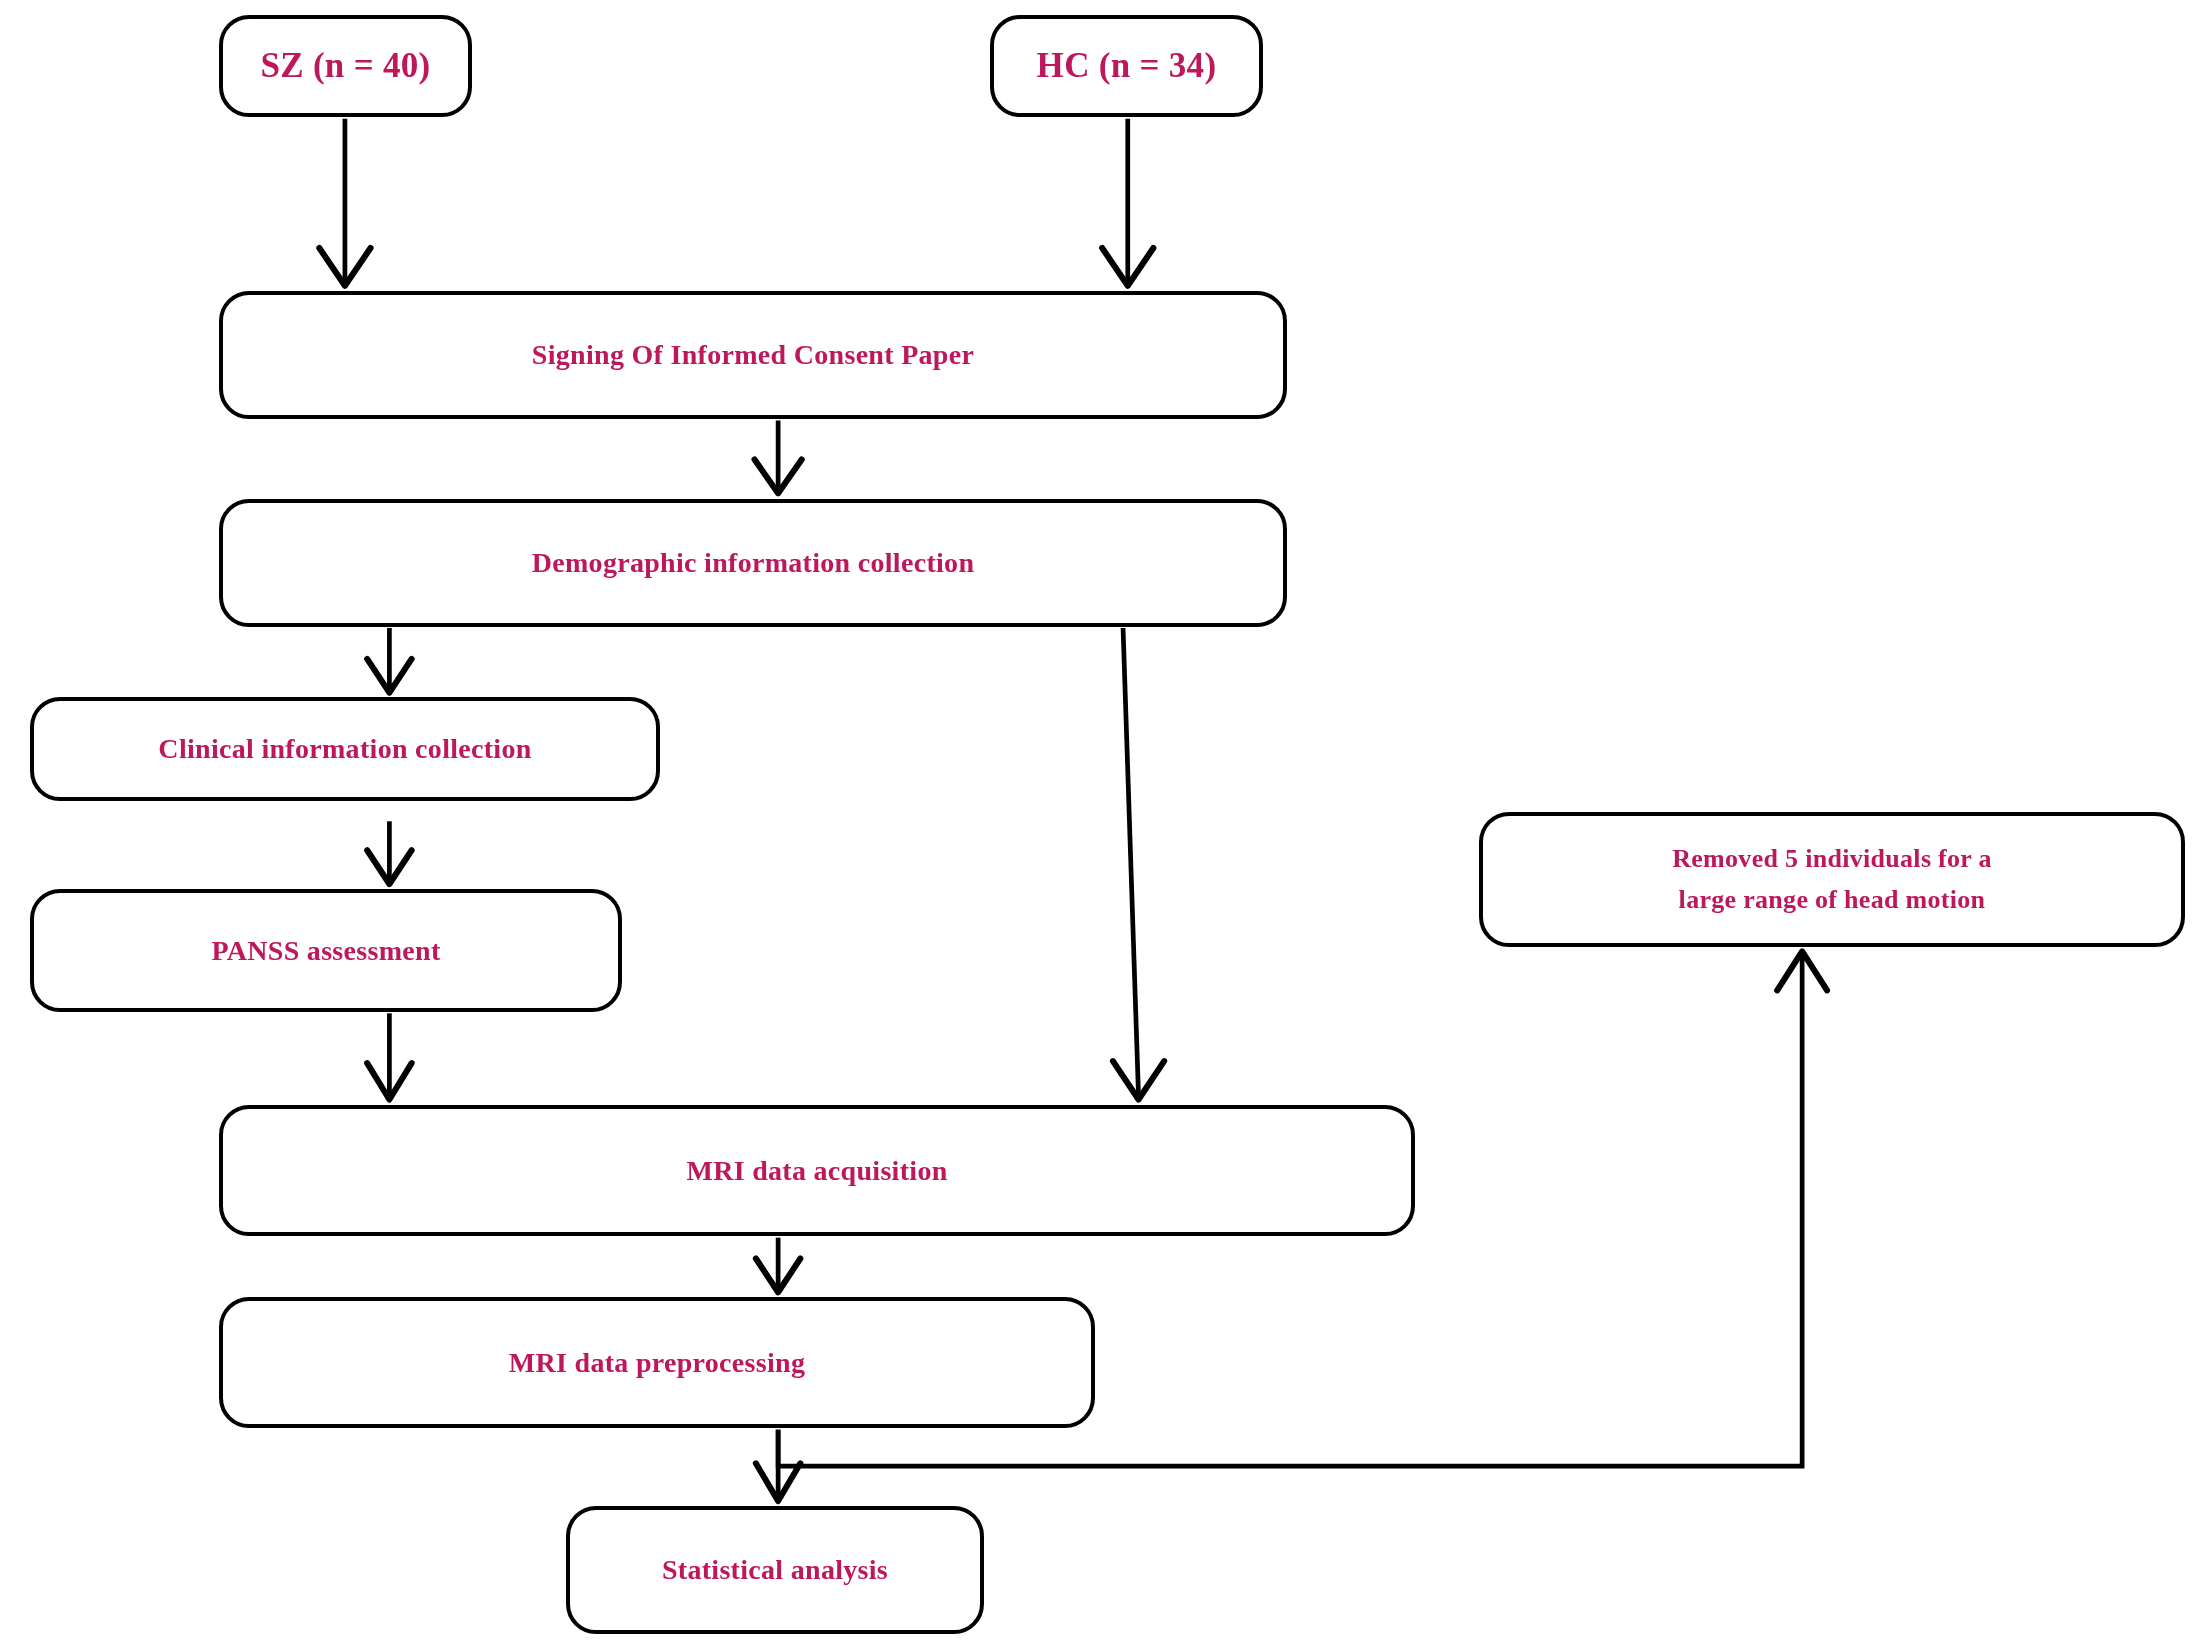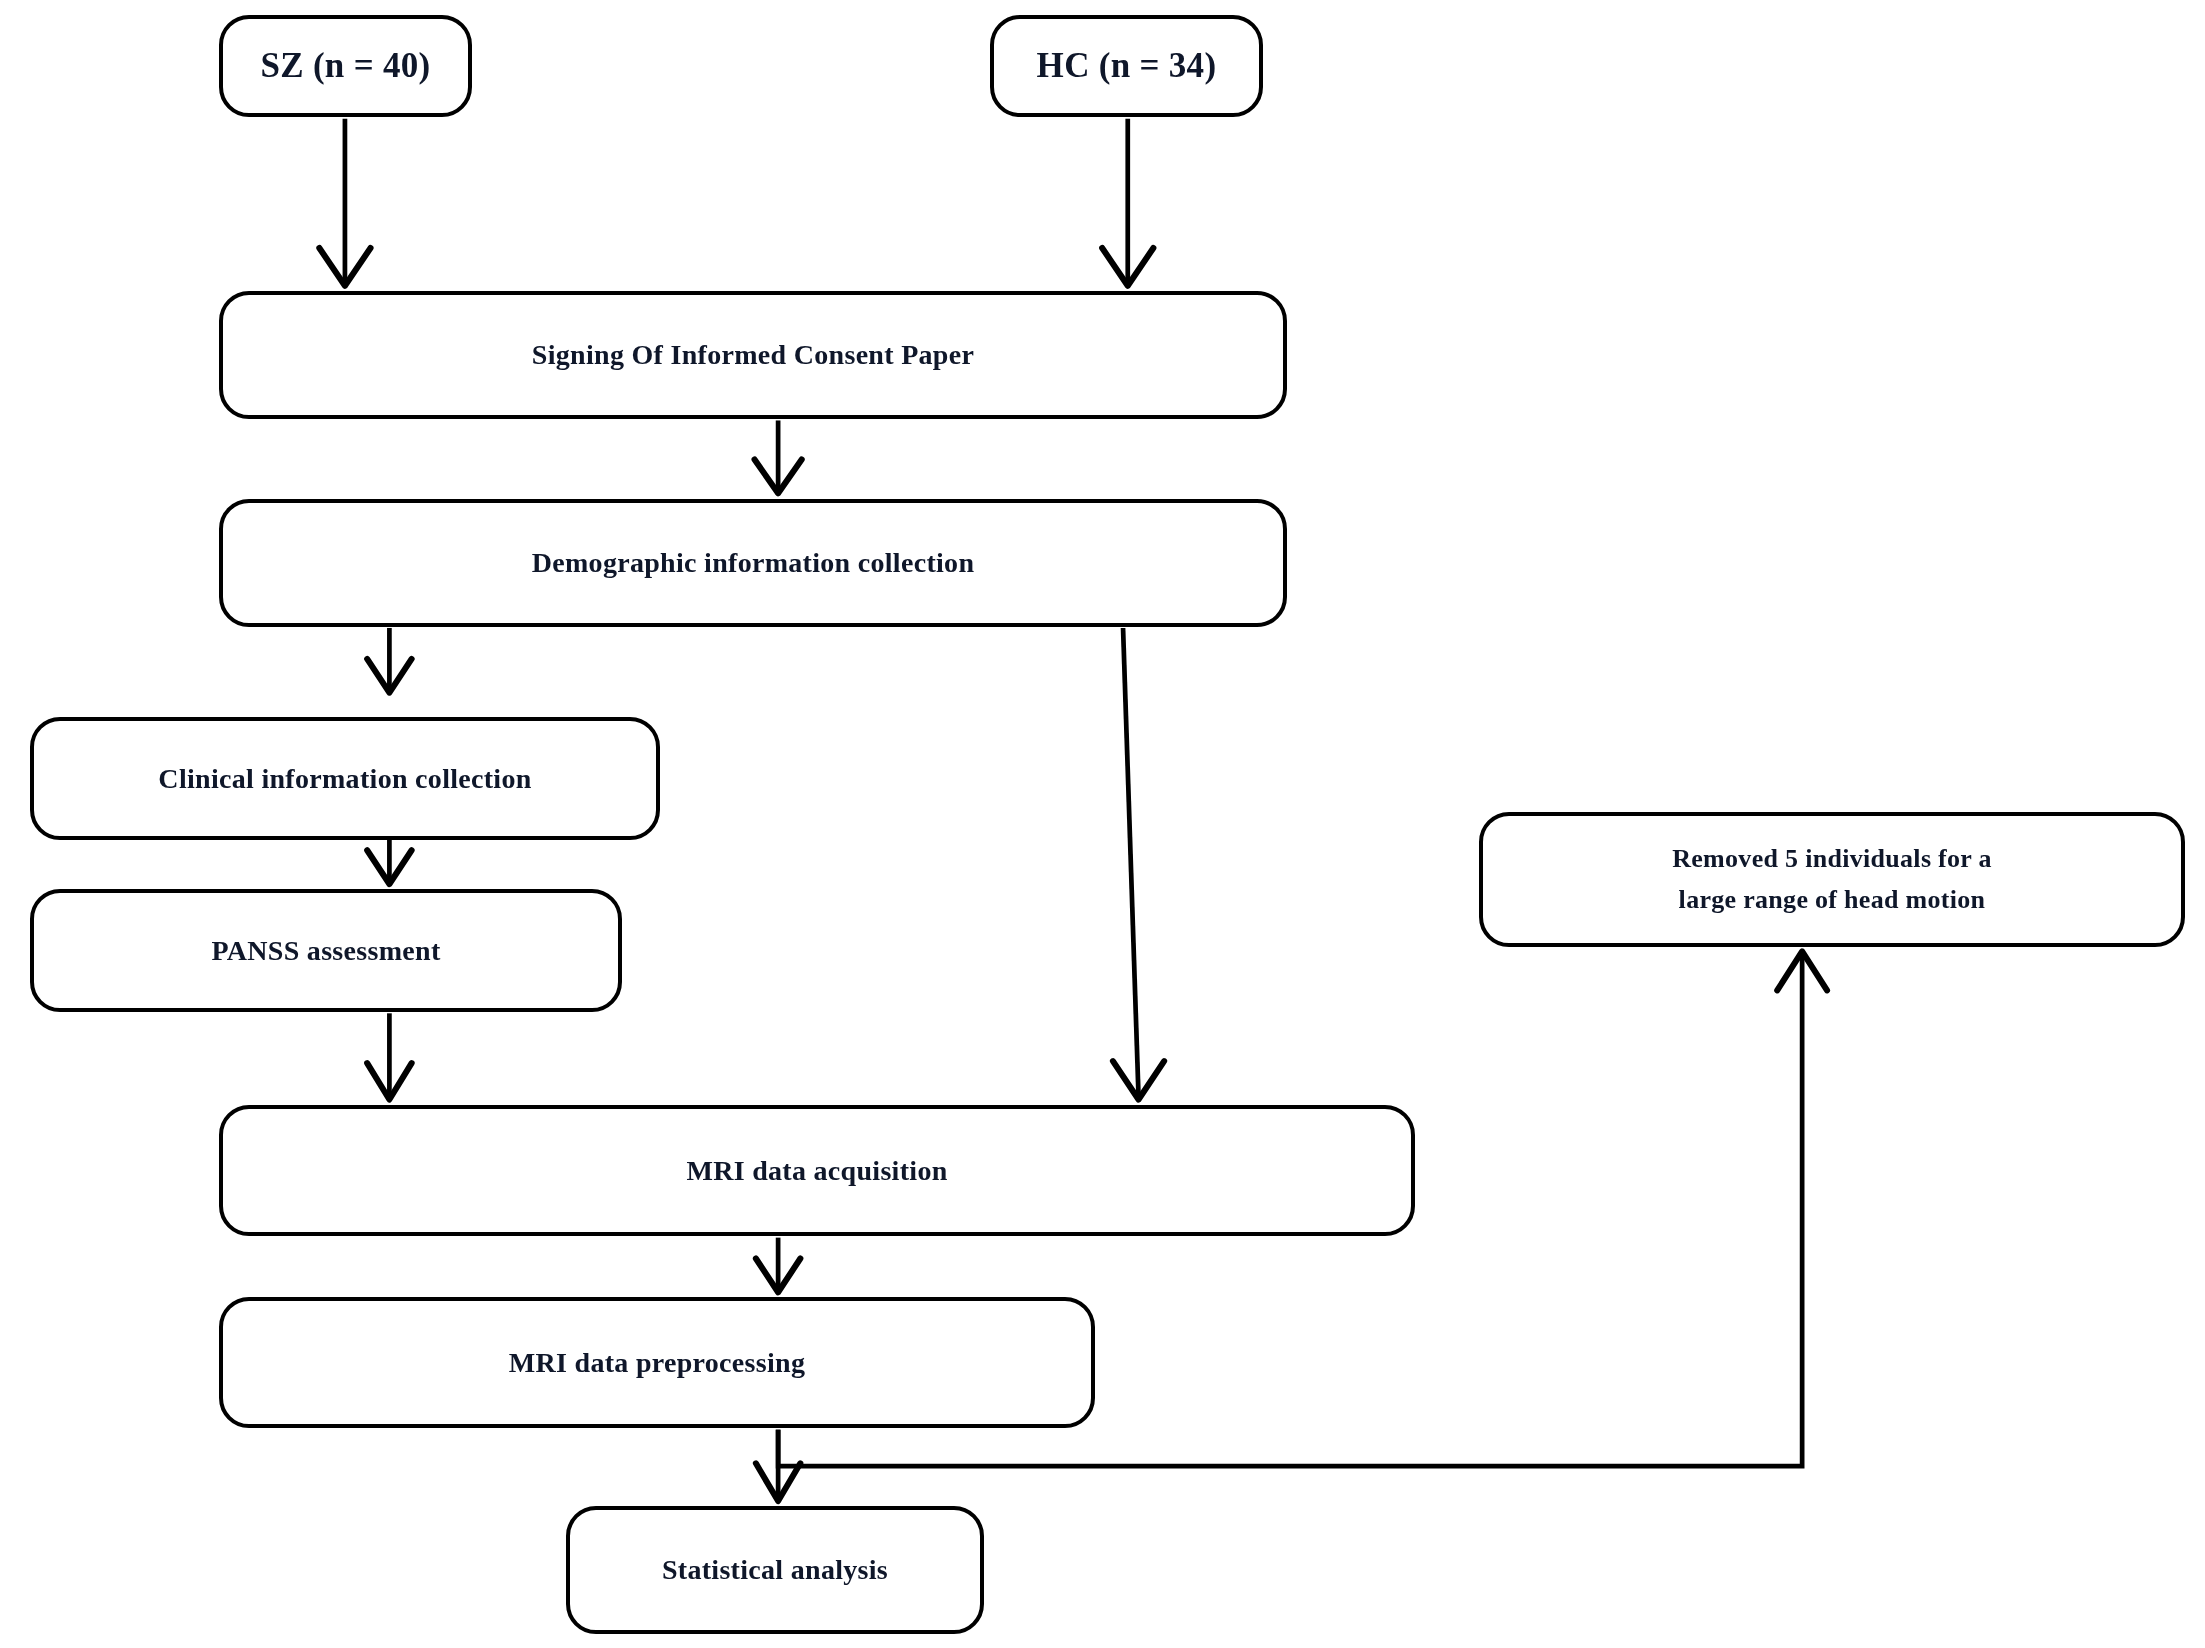--- a/index.html
+++ b/index.html
@@ -27,21 +27,21 @@
   .node {
     position: absolute;
     box-sizing: border-box;
     border: 4.7px solid #000000;
     border-radius: 30px;
     background: #ffffff;
     display: flex;
     align-items: center;
     justify-content: center;
     text-align: center;
-    color: #0f172a;
+    color: #be185d;
     font-weight: bold;
     line-height: 1.55;
     letter-spacing: 0.3px;
     padding: 0 17.5px;
     z-index: 2;
   }
   .node.small  { font-size: 35px; }
   .node.medium { font-size: 28px; }
   .node.wrap   { font-size: 26px; flex-direction: column; }
   .node .line { display: block; white-space: nowrap; }
@@ -113,21 +113,21 @@
   </div>
 
   <div class="node medium" style="left:219px; top:291px; width:1068px; height:128px;">
     <span class="line">Signing Of Informed Consent Paper</span>
   </div>
 
   <div class="node medium" style="left:219px; top:499px; width:1068px; height:128px;">
     <span class="line">Demographic information collection</span>
   </div>
 
-  <div class="node medium" style="left:30px; top:697px; width:630px; height:123px;margin-top:20px;">
+  <div class="node medium" style="left:30px; top:697px; width:630px; height:104px;">
     <span class="line">Clinical information collection</span>
   </div>
 
   <div class="node medium" style="left:30px; top:889px; width:592px; height:123px;">
     <span class="line">PANSS assessment</span>
   </div>
 
   <div class="node wrap" style="left:1479px; top:812px; width:706px; height:135px;">
     <span class="line">Removed 5 individuals for a</span>
     <span class="line">large range of head motion</span>

